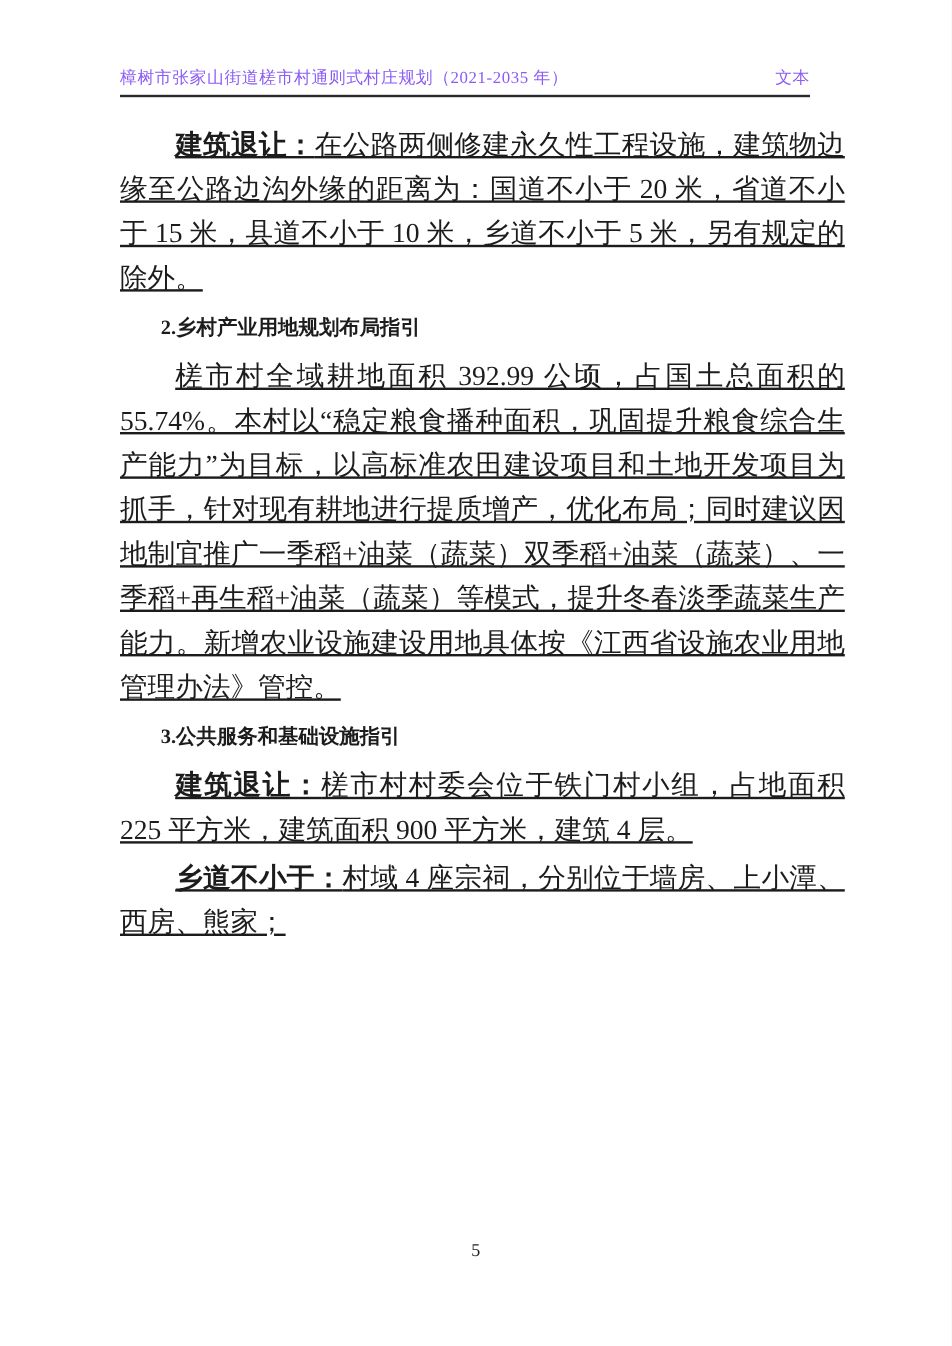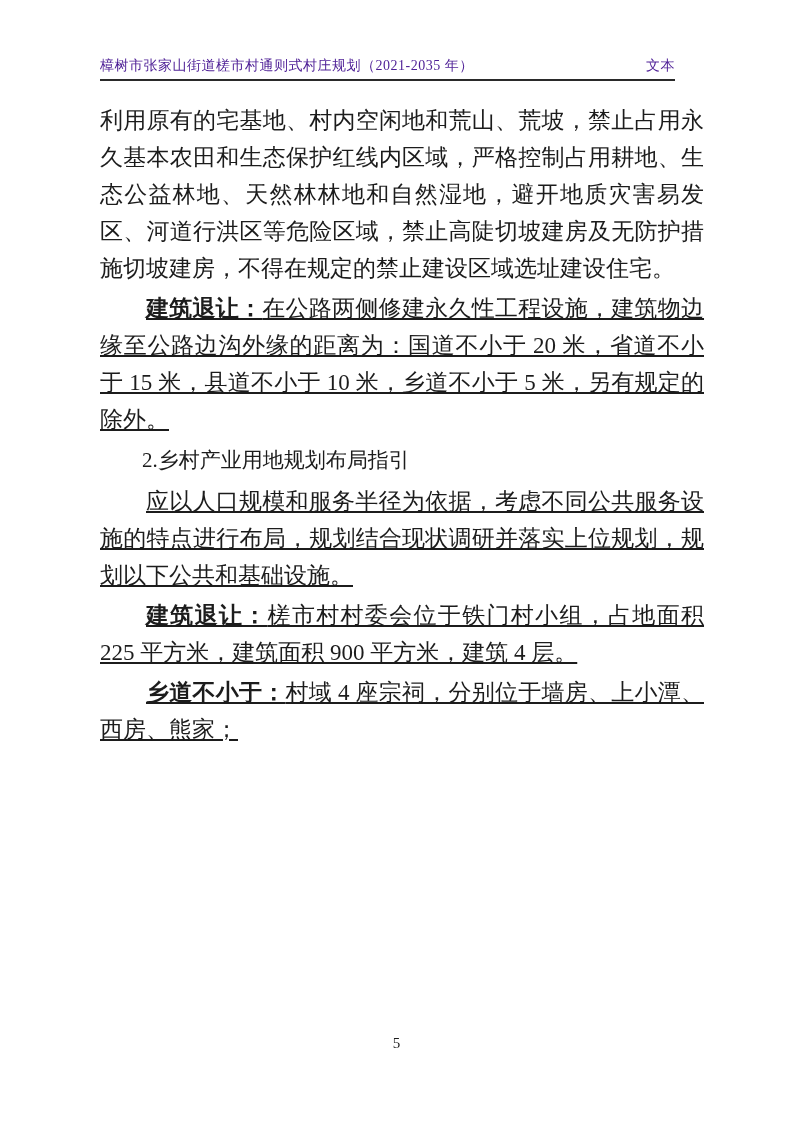--- a/index.html
+++ b/index.html
@@ -27,21 +27,21 @@
     top: 56px;
     width: 575px;
     display: flex;
     justify-content: space-between;
     align-items: flex-end;
     font-size: 14px;
     line-height: 20px;
     letter-spacing: 0.5px;
     padding-bottom: 3px;
     border-bottom: 2px solid #2a2a2a;
-    color: #4c1d95;
+    color: #8b5cf6;
   }
   .page-header .hdr-left { white-space: nowrap; }
   .page-header .hdr-right { white-space: nowrap; }
   
   .doc-body {
     position: absolute;
     left: 100px;
     top: 102px;
     width: 604px;
     font-size: 23px;
@@ -54,24 +54,24 @@
     margin: 0 0 3px 0;
   }
   .doc-body p.indent {
     text-indent: 2em;
     text-decoration: underline;
   }
   .doc-body p.continuation {
     text-indent: 0;
   }
   .doc-body .sec-heading {
-    font-weight: normal;
+    font-weight: bold;
     text-indent: 2em;
     margin: 4px 0 4px 0;
-    font-size: 21px;
+    font-size: 17px;
     line-height: 37px;
   }
   .doc-body .run-label {
     font-weight: bold;
   }
   
   .page-footer {
     position: absolute;
     left: 0;
     right: 0;
@@ -87,29 +87,29 @@
 
 <div class="page">
 
   <div class="page-header">
     <span class="hdr-left">樟树市张家山街道槎市村通则式村庄规划（2021-2035 年）</span>
     <span class="hdr-right">文本</span>
   </div>
 
   <div class="doc-body">
 
-    <p class="continuation">利用原有的宅基地、村内空闲地和荒山、荒坡，禁止占用永久基本农田和生态保护红线内区域，严格控制占用耕地、生态公益林地、天然林林地和自然湿地，避开地质灾害易发区、河道行洪区等危险区域，禁止高陡切坡建房及无防护措施切坡建房，不得在规定的禁止建设区域选址建设住宅。</p>
 
     <p class="indent"><span class="run-label">建筑退让：</span><span>在公路两侧修建永久性工程设施，建筑物边缘至公路边沟外缘的距离为：国道不小于 20 米，省道不小于 15 米，县道不小于 10 米，乡道不小于 5 米，另有规定的除外。</span></p>
 
     <p class="sec-heading">2.乡村产业用地规划布局指引</p>
 
+    <p class="indent">槎市村全域耕地面积 392.99 公顷，占国土总面积的 55.74%。本村以“稳定粮食播种面积，巩固提升粮食综合生产能力”为目标，以高标准农田建设项目和土地开发项目为抓手，针对现有耕地进行提质增产，优化布局；同时建议因地制宜推广一季稻+油菜（蔬菜）双季稻+油菜（蔬菜）、一季稻+再生稻+油菜（蔬菜）等模式，提升冬春淡季蔬菜生产能力。新增农业设施建设用地具体按《江西省设施农业用地管理办法》管控。</p>
 
+    <p class="sec-heading">3.公共服务和基础设施指引</p>
 
-    <p class="indent">应以人口规模和服务半径为依据，考虑不同公共服务设施的特点进行布局，规划结合现状调研并落实上位规划，规划以下公共和基础设施。</p>
 
     <p class="indent"><span class="run-label">建筑退让：</span><span>槎市村村委会位于铁门村小组，占地面积 225 平方米，建筑面积 900 平方米，建筑 4 层。</span></p>
 
 
     <p class="indent"><span class="run-label">乡道不小于：</span><span>村域 4 座宗祠，分别位于墙房、上小潭、西房、熊家；</span></p>
 
   </div>
 
   <div class="page-footer">
     <span>5</span>

